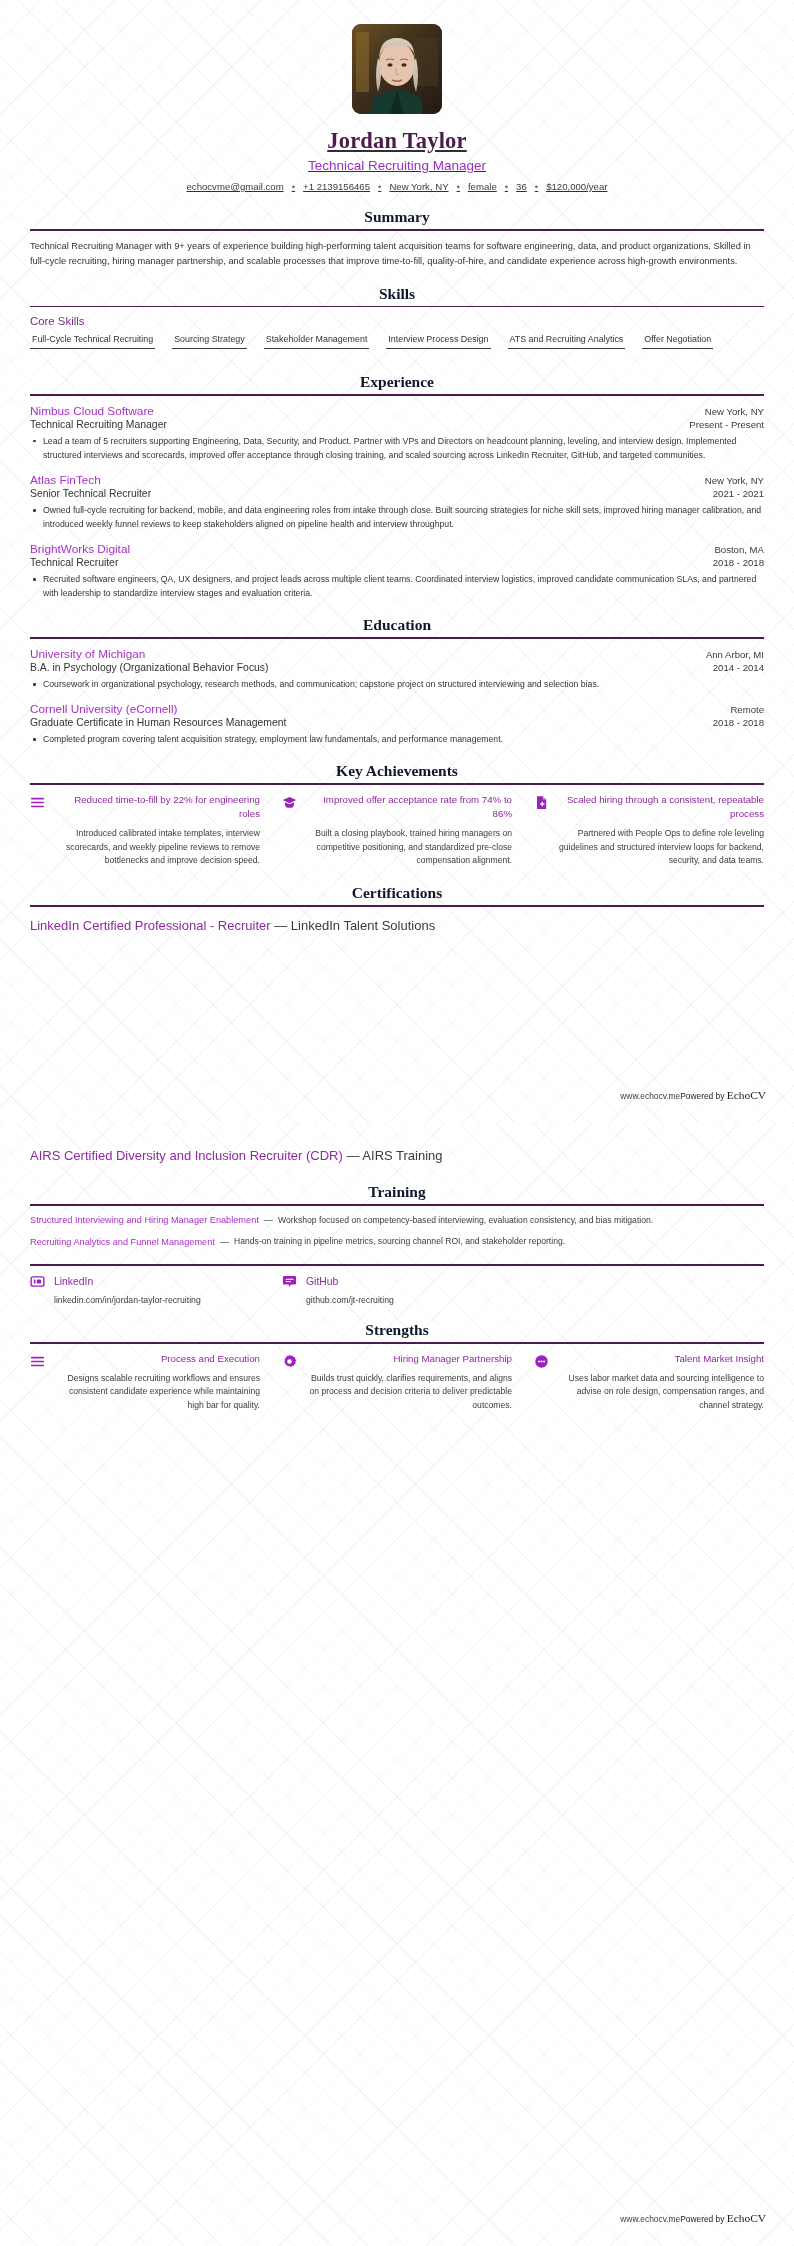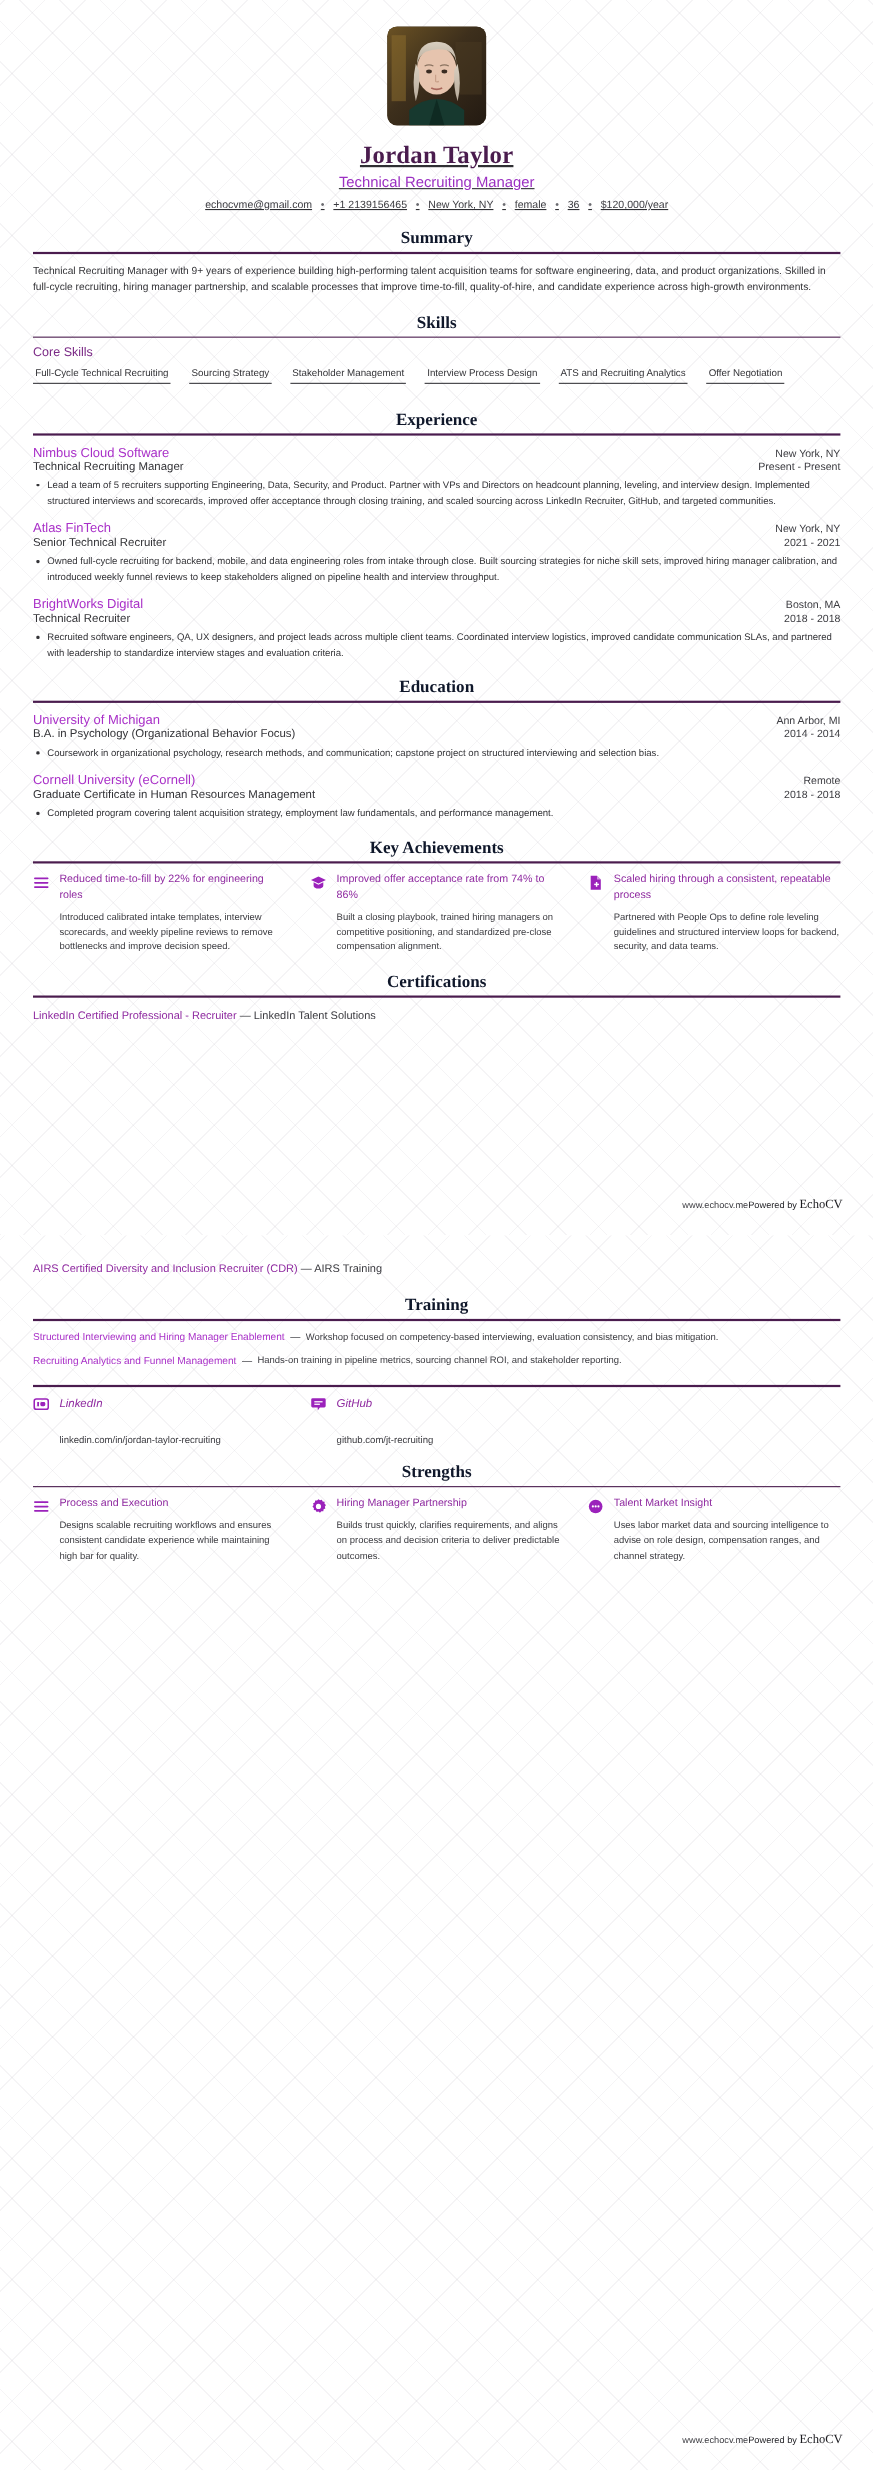--- a/index.html
+++ b/index.html
@@ -168,21 +168,21 @@
     height: 2.6px;
     border-radius: 50%;
     background: #333337;
   }
 
   
   .cards {
     display: flex;
     gap: 22px;
   }
-  .card { flex: 1 1 0; display: flex; gap: 9px; align-items: flex-start; }
+  .card { flex: 1 1 0; display: flex; gap: 9px; align-items: flex-start; text-align: right; }
   .card-icon {
     flex: 0 0 auto;
     width: 15px; height: 15px;
     margin-top: 2px;
     color: #9b22bb;
   }
   .card-icon svg { display: block; width: 15px; height: 15px; }
   .card-body { flex: 1 1 auto; }
   .card-title {
     font-size: 9.7px;
@@ -191,21 +191,21 @@
     margin-bottom: 6px;
   }
   .card-desc {
     font-size: 8.6px;
     line-height: 1.6;
     color: #3b3b40;
   }
 
   
   .cert-line {
-    font-size: 10px;
+    font-size: 13px;
     line-height: 1.7;
     color: #3b3b40;
     margin-bottom: 3px;
   }
   .cert-name { color: #8f2aa0; }
   .train-row {
     display: flex;
     align-items: center;
     gap: 5px;
     margin-bottom: 8px;
@@ -223,25 +223,25 @@
     color: #3b3b40;
     flex: 1 1 auto;
   }
 
   
   .links-row { display: flex; gap: 22px; }
   .link-col { flex: 1 1 0; }
   .link-head { display: flex; align-items: center; gap: 9px; }
   .link-icon { width: 15px; height: 15px; color: #9b22bb; }
   .link-icon svg { display: block; width: 15px; height: 15px; }
-  .link-label { font-size: 10.4px; color: #8f2aa0; font-style: italic; }
+  .link-label { font-size: 10.4px; color: #8f2aa0; }
   .link-url {
     font-size: 8.7px;
     color: #3b3b40;
-    margin-top: 20px;
+    margin-top: 6px;
     margin-left: 24px;
   }
 
   
   .page-footer {
     position: absolute;
     left: 30px;
     right: 28px;
     bottom: 22px;
     display: flex;

